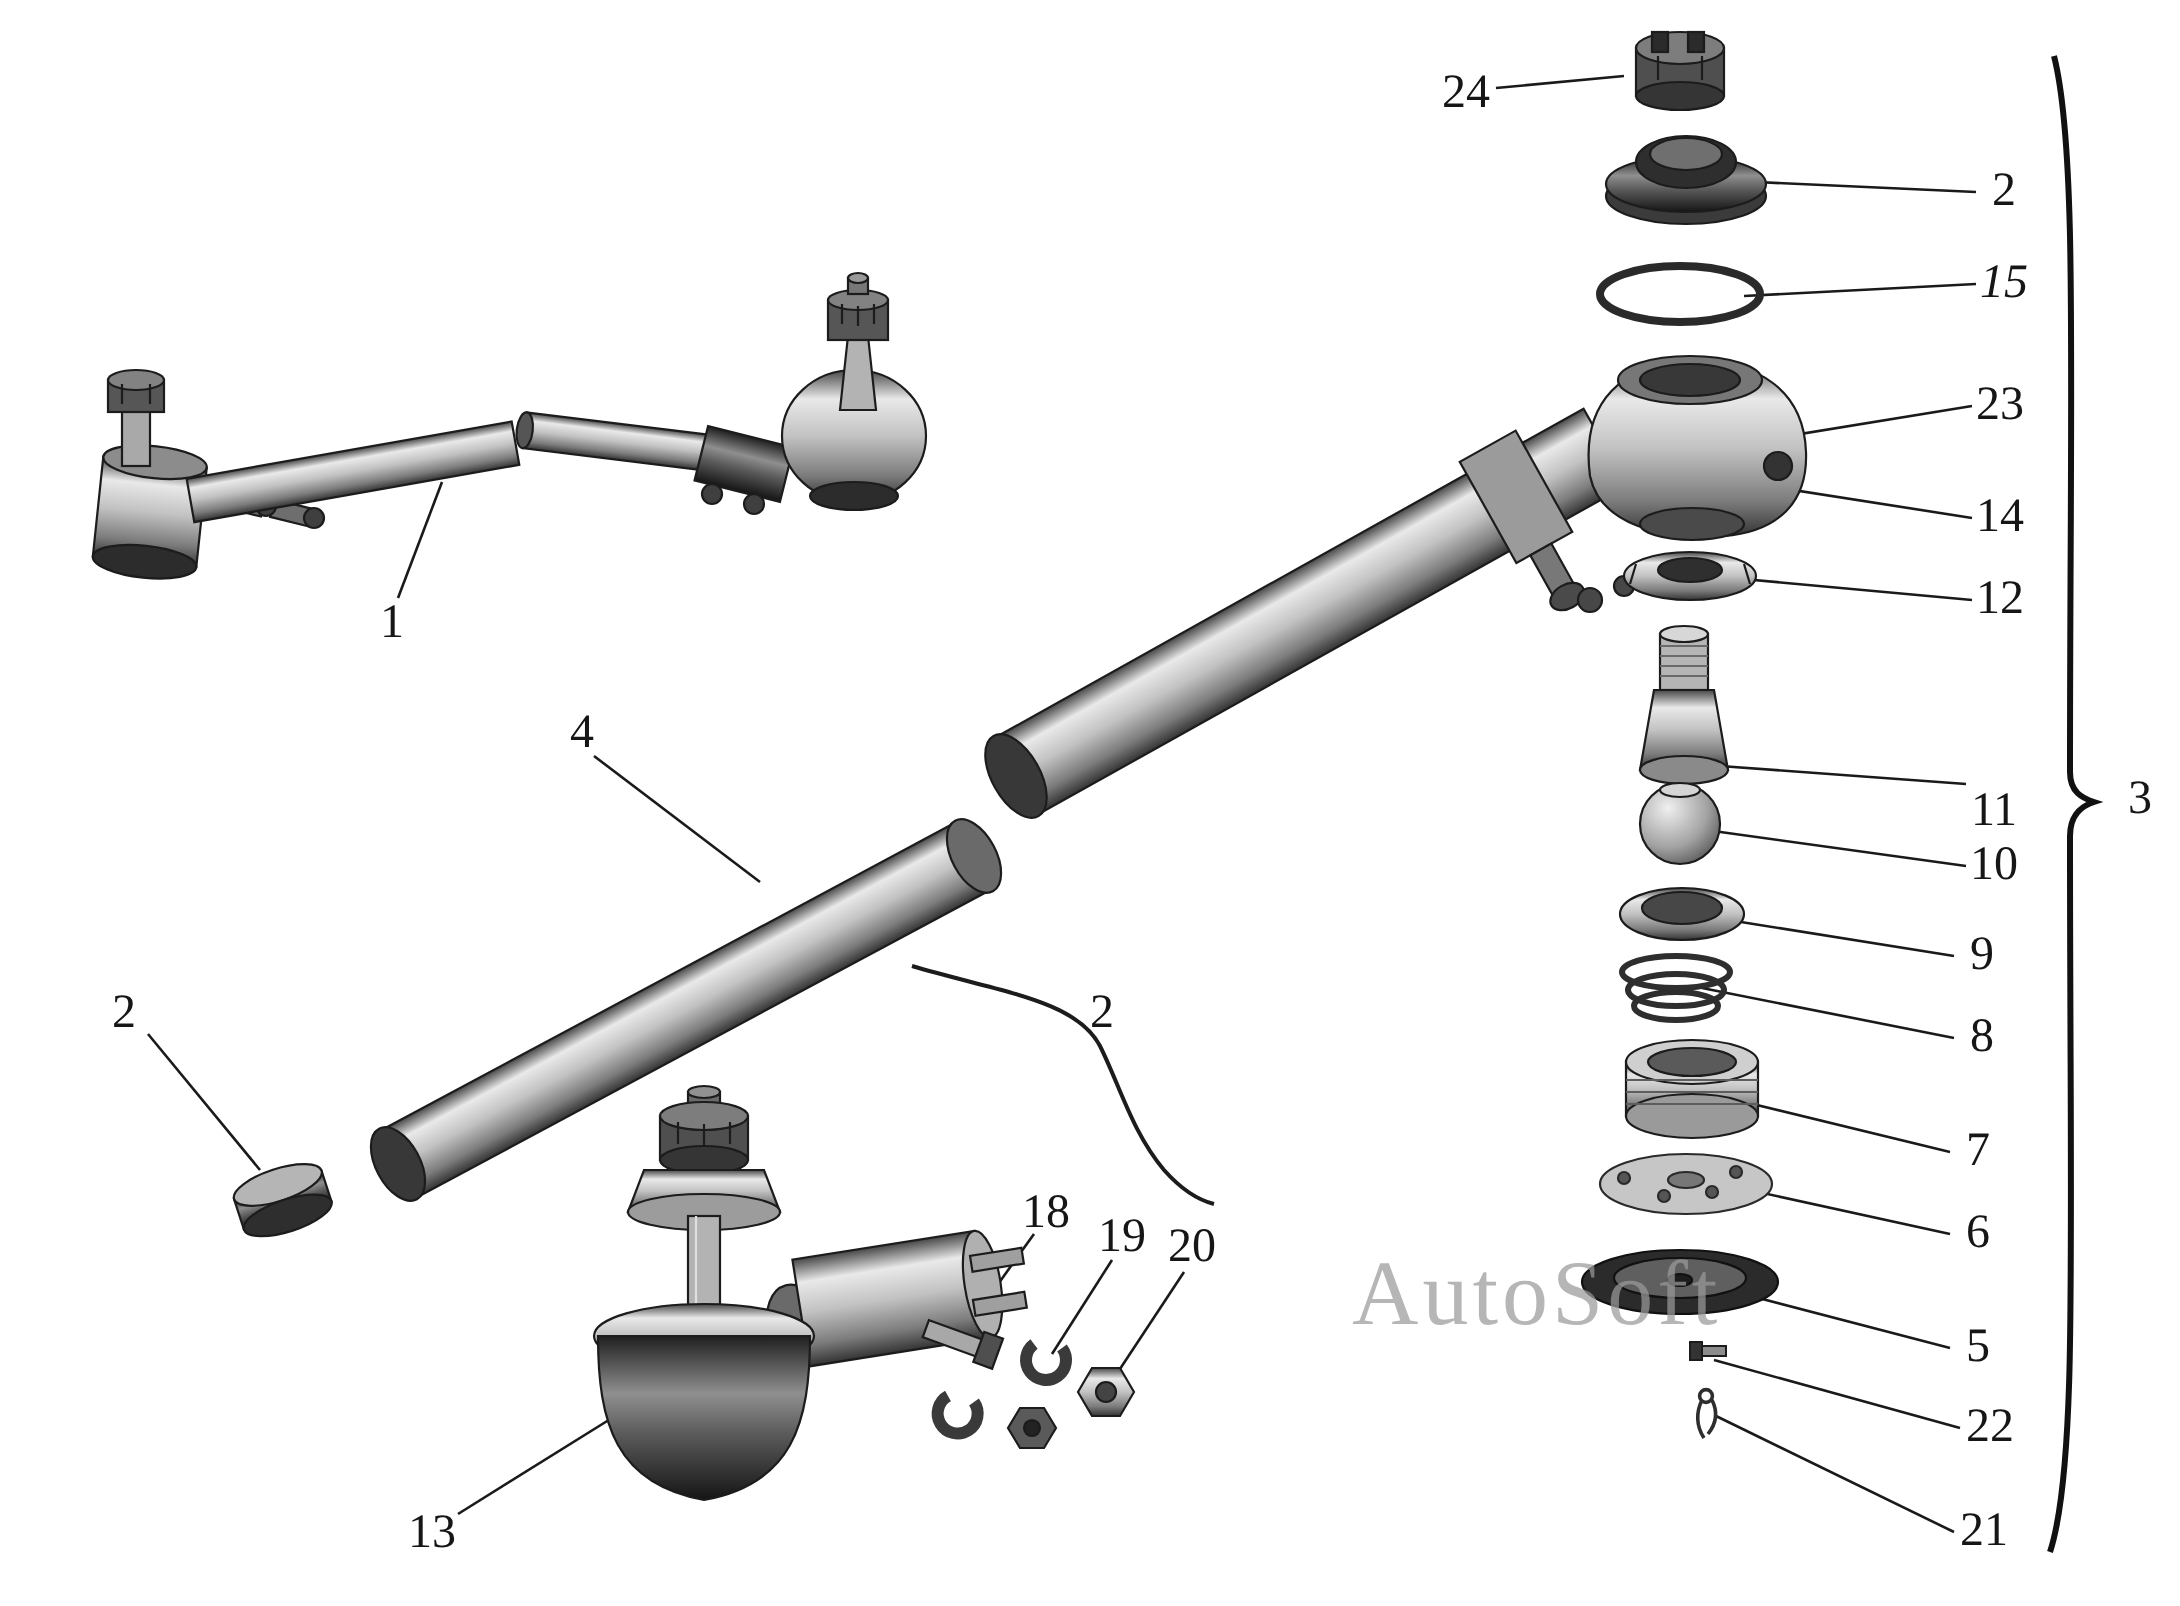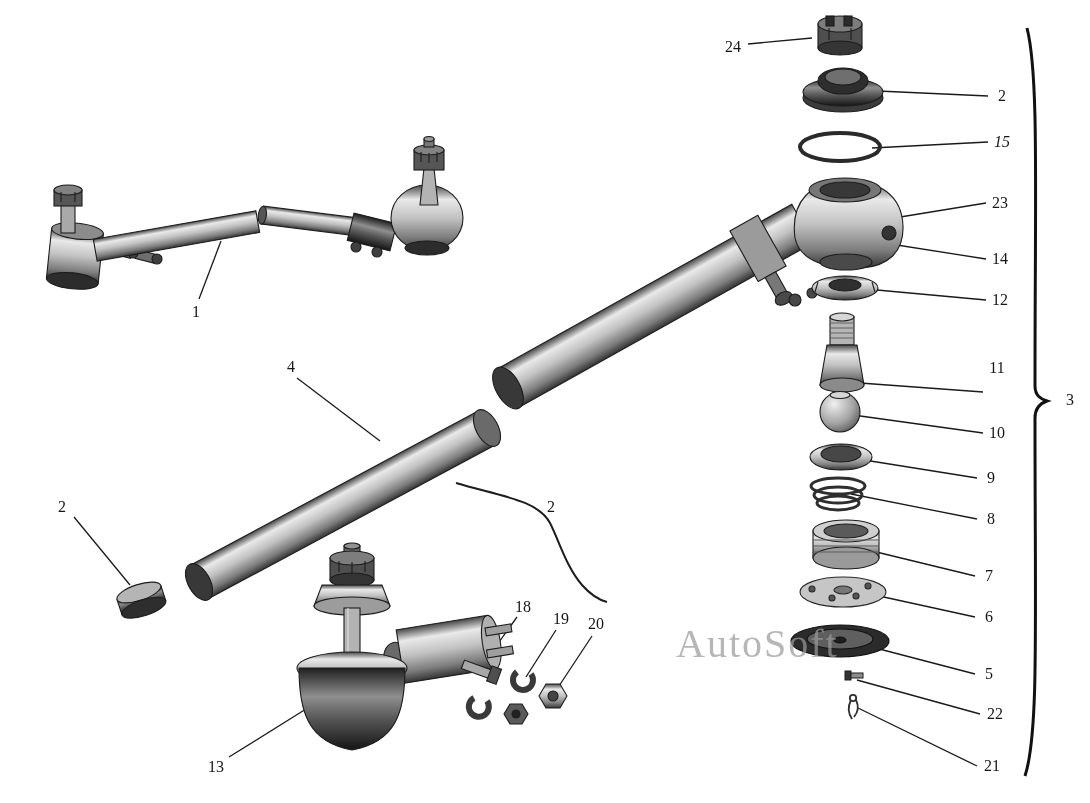--- a/index.html
+++ b/index.html
@@ -7,29 +7,29 @@
     position:relative;
     width:1090px;height:803px;
     background:#ffffff;
     overflow:hidden;
     font-family:"Liberation Serif", serif;
   }
   #diagram-svg{position:absolute;left:0;top:0;}
   .part-label{
     position:absolute;
     transform:translate(-50%,-50%);
-    font-size:16px;
+    font-size:24px;
     color:#161616;
     user-select:none;
     white-space:nowrap;
   }
   .watermark{
     position:absolute;
     left:676px;top:620px;
-    font-size:40px;
+    font-size:46px;
     letter-spacing:2px;
     color:#9a9a9a;
     opacity:0.72;
     font-family:"Liberation Serif", serif;
   }
 </style>
 </head>
 <body>
 
 <div id="stage">
@@ -294,21 +294,21 @@
 <div class="part-label" style="left:196px;top:312px;">1</div>
 <div class="part-label" style="left:551px;top:507px;">2</div>
 <div class="part-label" style="left:1070px;top:400px;">3</div>
 <div class="part-label" style="left:291px;top:367px;">4</div>
 <div class="part-label" style="left:989px;top:674px;">5</div>
 <div class="part-label" style="left:989px;top:617px;">6</div>
 <div class="part-label" style="left:989px;top:576px;">7</div>
 <div class="part-label" style="left:991px;top:519px;">8</div>
 <div class="part-label" style="left:991px;top:478px;">9</div>
 <div class="part-label" style="left:997px;top:433px;">10</div>
-<div class="part-label" style="left:997px;top:368px;">11</div>
+<div class="part-label" style="left:997px;top:406px;">11</div>
 <div class="part-label" style="left:1000px;top:300px;">12</div>
 <div class="part-label" style="left:216px;top:767px;">13</div>
 <div class="part-label" style="left:1000px;top:259px;">14</div>
 <div class="part-label" style="left:1002px;top:142px;font-style:italic;">15</div>
 <div class="part-label" style="left:1002px;top:96px;">2</div>
 <div class="part-label" style="left:62px;top:507px;">2</div>
 <div class="part-label" style="left:523px;top:607px;">18</div>
 <div class="part-label" style="left:561px;top:619px;">19</div>
 <div class="part-label" style="left:596px;top:624px;">20</div>
 <div class="part-label" style="left:992px;top:766px;">21</div>

